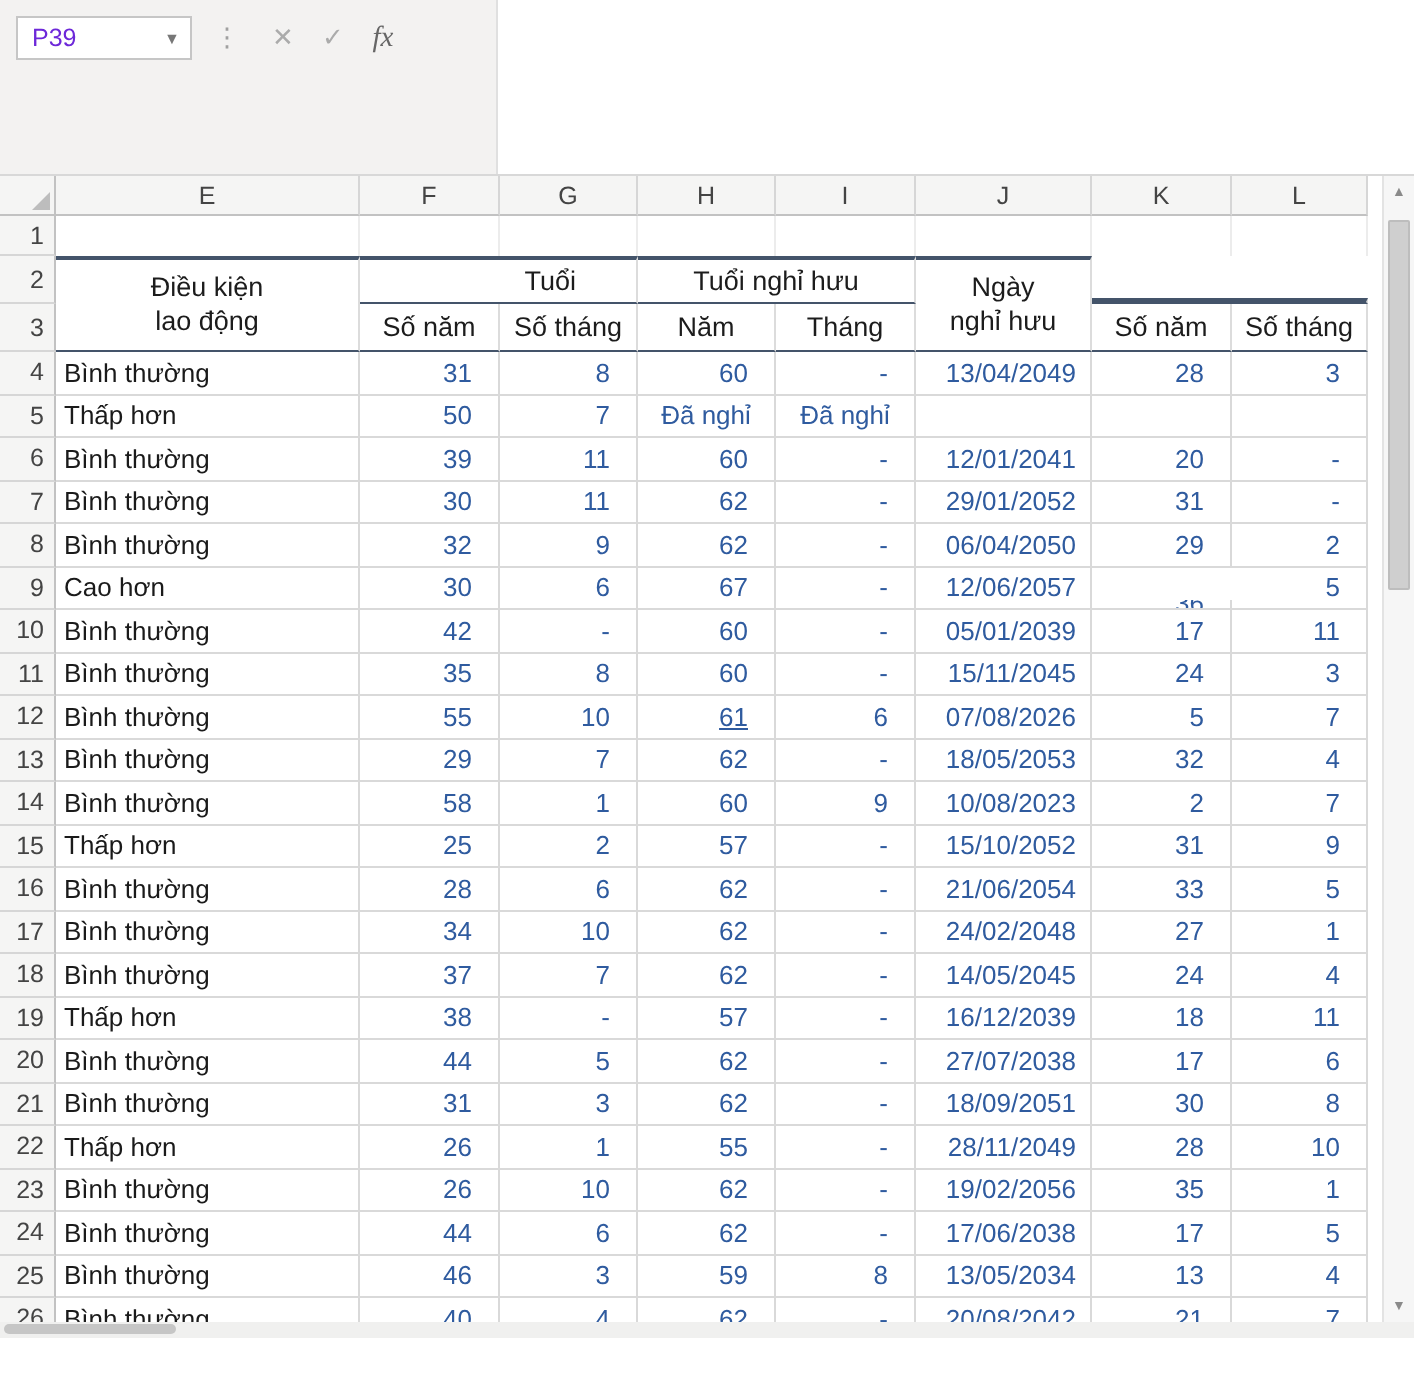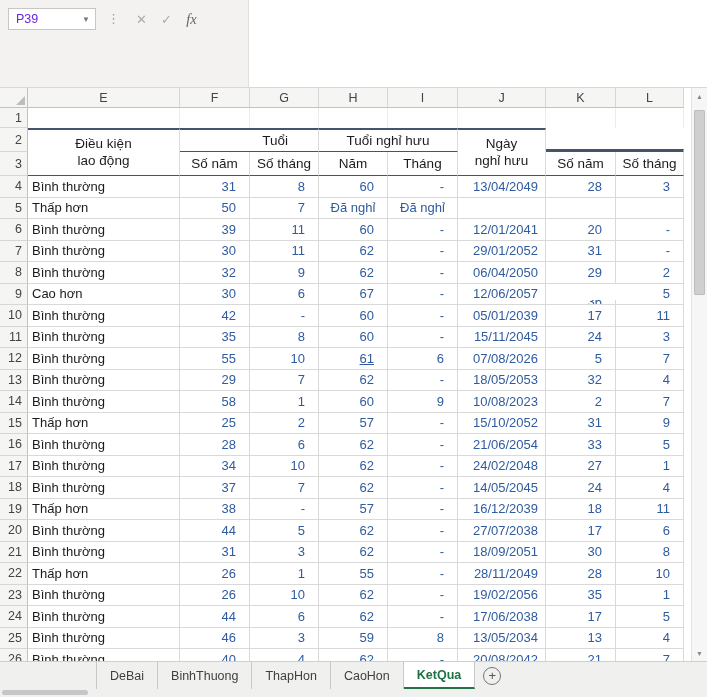--- a/index.html
+++ b/index.html
@@ -333,31 +333,18 @@
         <div class="c d num" style="grid-area: 27 / 8;">21</div>
         <div class="c d num" style="grid-area: 27 / 9;">7</div>
       </div>
     <div class="vscroll">
       <div class="varrow">▲</div>
       <div class="vthumb"></div>
       <div class="varrow down">▼</div>
     </div>
   </div>
 
-  <div class="tabbar">
-    <div class="tab-spacer"></div>
-    <div class="tabs" id="tabs">
-        <div class="tab">DeBai</div>
-        <div class="tab">BinhThuong</div>
-        <div class="tab">ThapHon</div>
-        <div class="tab">CaoHon</div>
-        <div class="tab active">KetQua</div>
-      </div>
-    <div class="addsheet">
-      <span class="circle">+</span>
-    </div>
-  </div>
 
   <div class="bstrip">
     <div class="hthumb"></div>
   </div>
 
 </div>
 
 </body></html>

